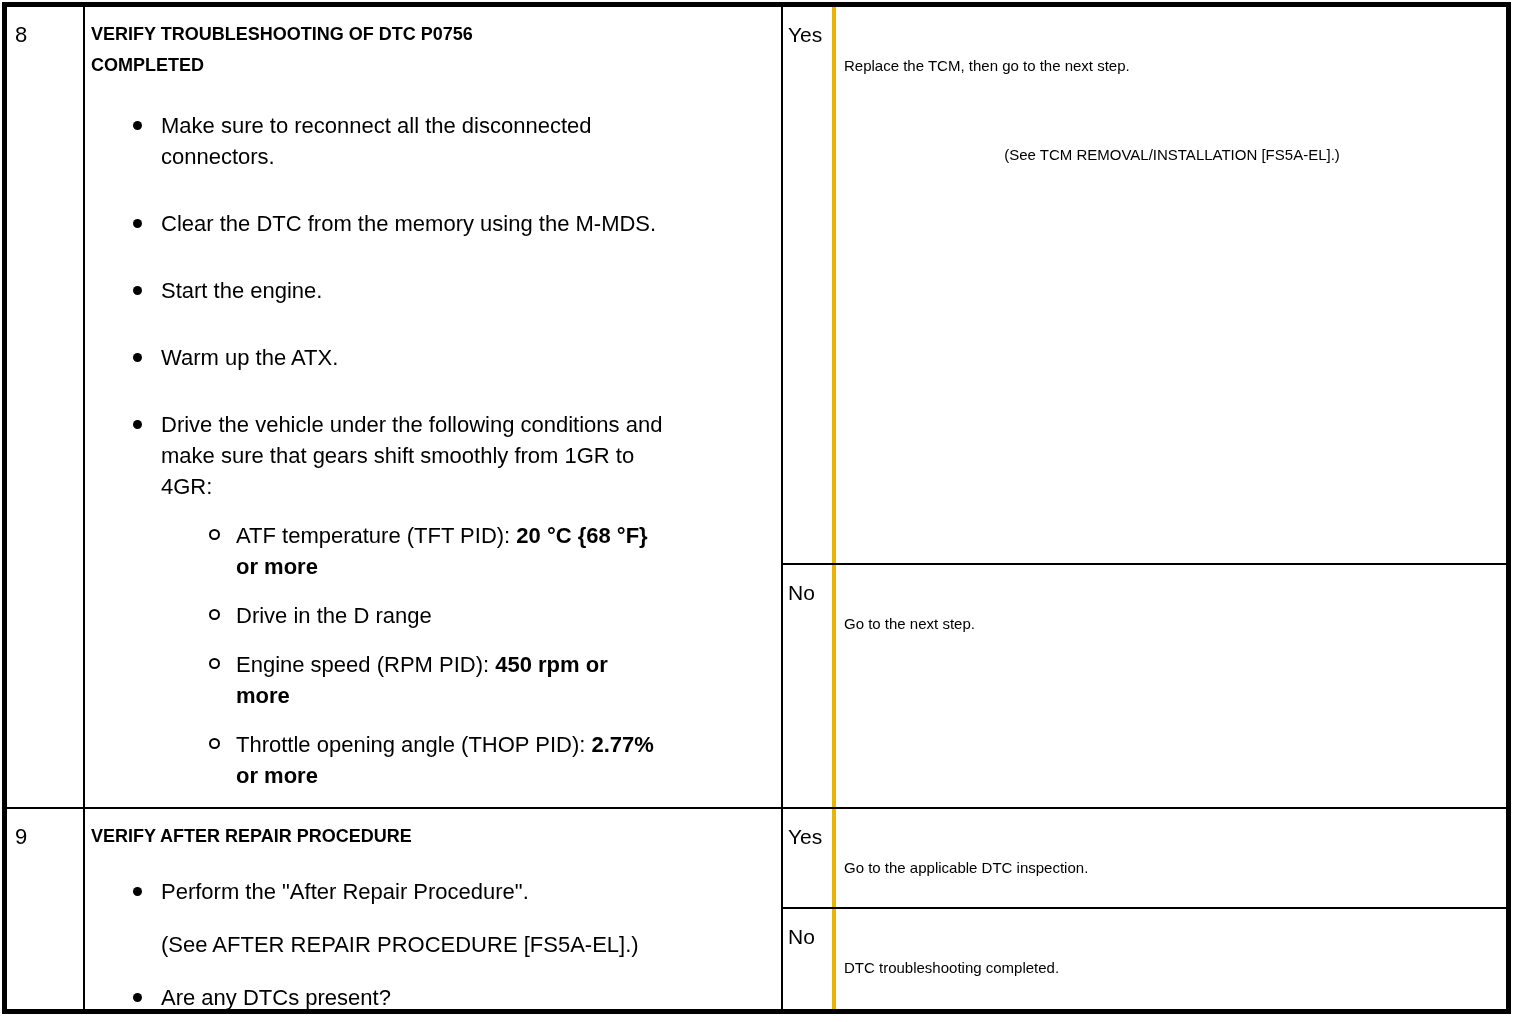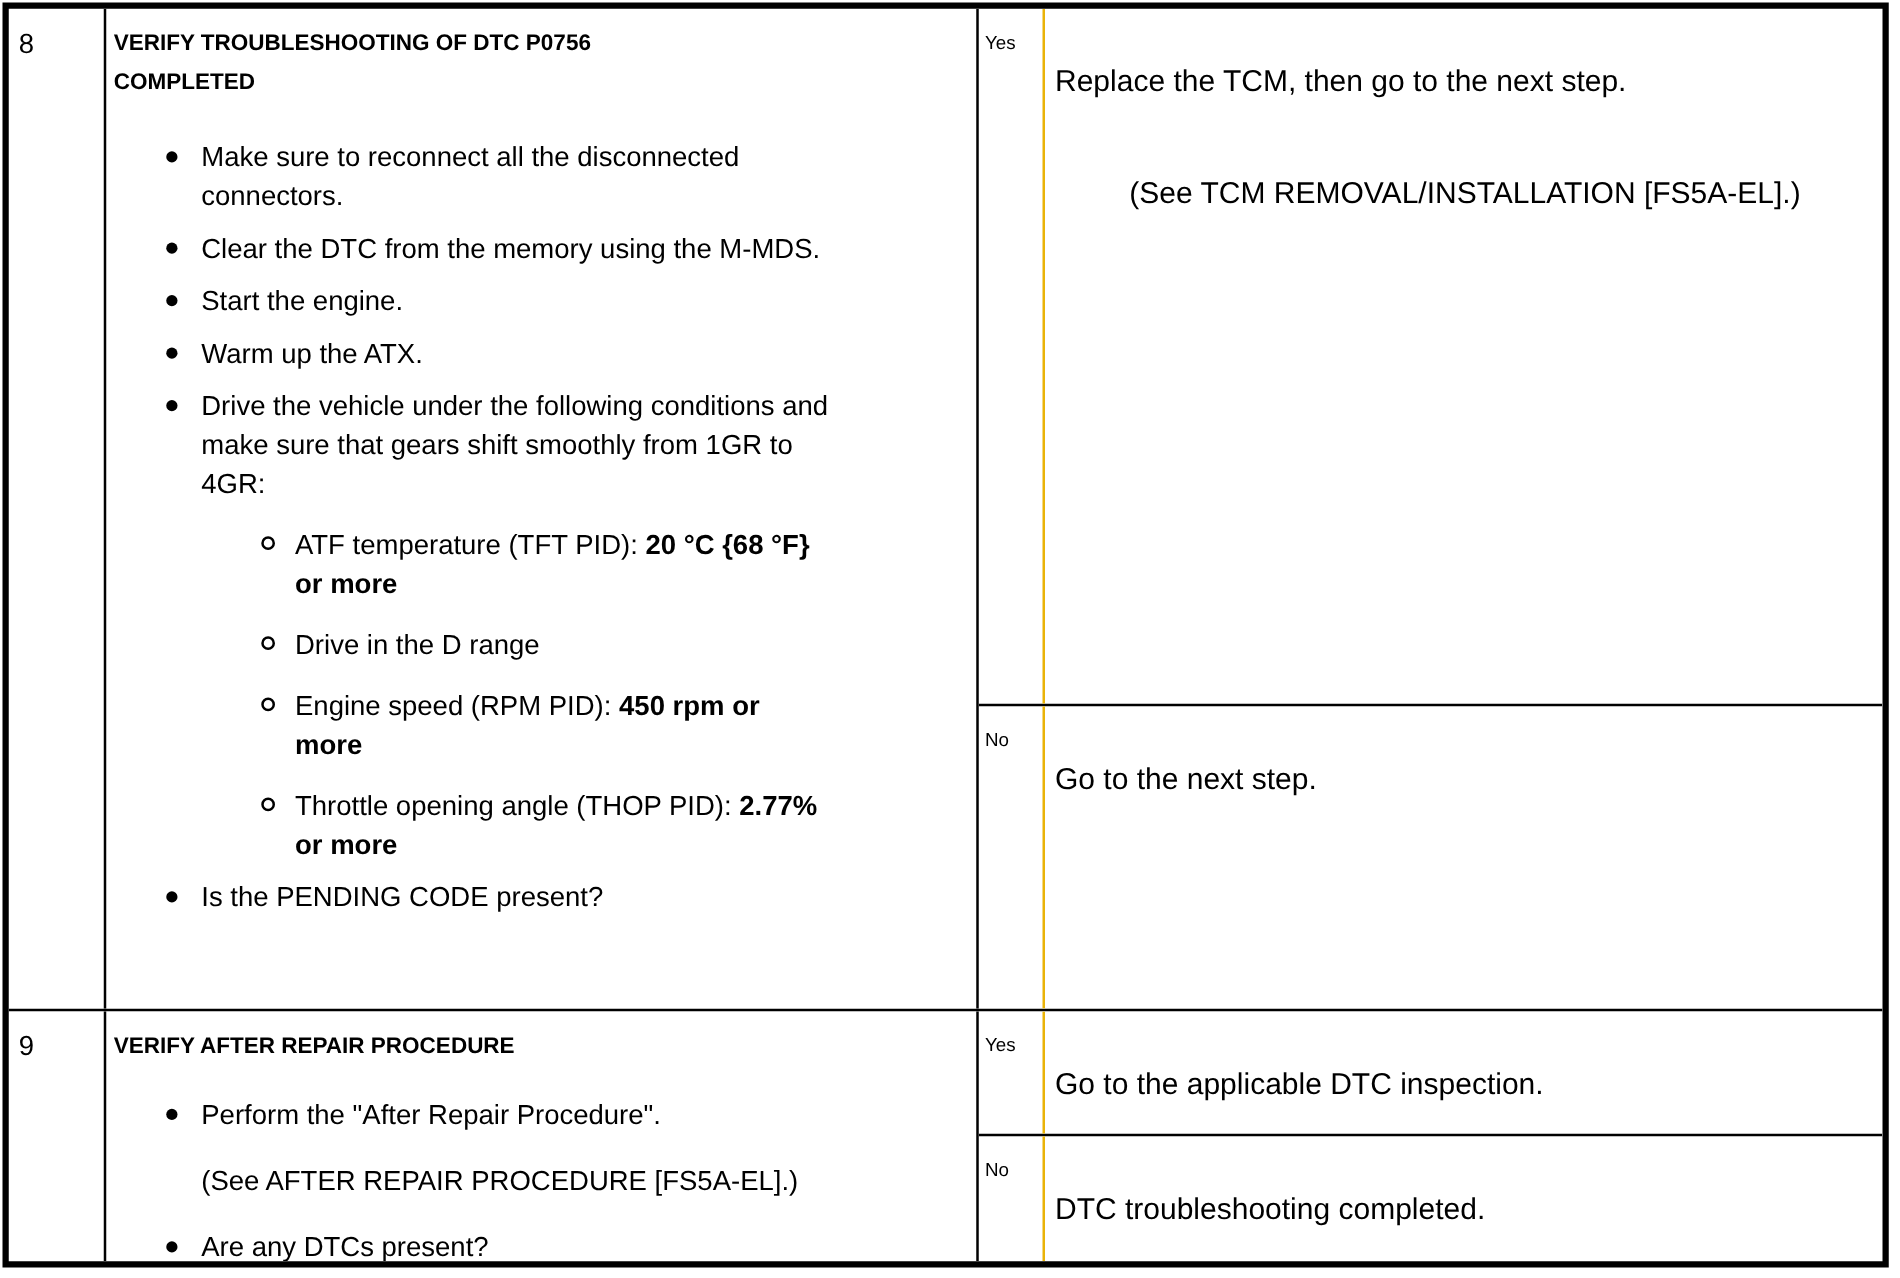--- a/index.html
+++ b/index.html
@@ -47,41 +47,41 @@
     flex-direction: column;
   }
 
   .subrow { display: flex; box-sizing: border-box; overflow: hidden; }
   .subrow-yes-8 { flex: 0 0 558px; border-bottom: 2px solid #000; }
   .subrow-yes-9 { flex: 0 0 100px; border-bottom: 2px solid #000; }
   .subrow-no { flex: 1 1 auto; }
   .yn-cell {
     flex: 0 0 53px;
     box-sizing: border-box;
-    border-right: 2px solid #eab308;
+    border-right: 4px solid #eab308;
     padding: 12px 0 0 5px;
-    font-size: 15px;
+    font-size: 21px;
     line-height: 31px;
   }
   .result-cell {
     flex: 1 1 auto;
     padding: 12px 6px 0 8px;
-    font-size: 24px;
+    font-size: 15px;
     line-height: 31px;
     white-space: pre-line;
   }
   .reference-line { margin-top: 27px; text-align: center; }
 
   .action-title {
     font-weight: bold;
     font-size: 18px;
     line-height: 31px;
     white-space: pre-line;
   }
-  .bullet-item { display: flex; margin-top: 11px; }
+  .bullet-item { display: flex; margin-top: 36px; }
   .bullet-item.first-after-title { margin-top: 29px; }
   .bullet-item.lvl1 { padding-left: 42px; }
   .bullet-item.lvl2 { padding-left: 118px; }
   .bullet-item.lvl2.sub-gap { margin-top: 18px; }
   .cont-line { padding-left: 70px; margin-top: 22px; }
 
   .dot-marker {
     flex: 0 0 9px;
     width: 9px; height: 9px;
     background: #000;

